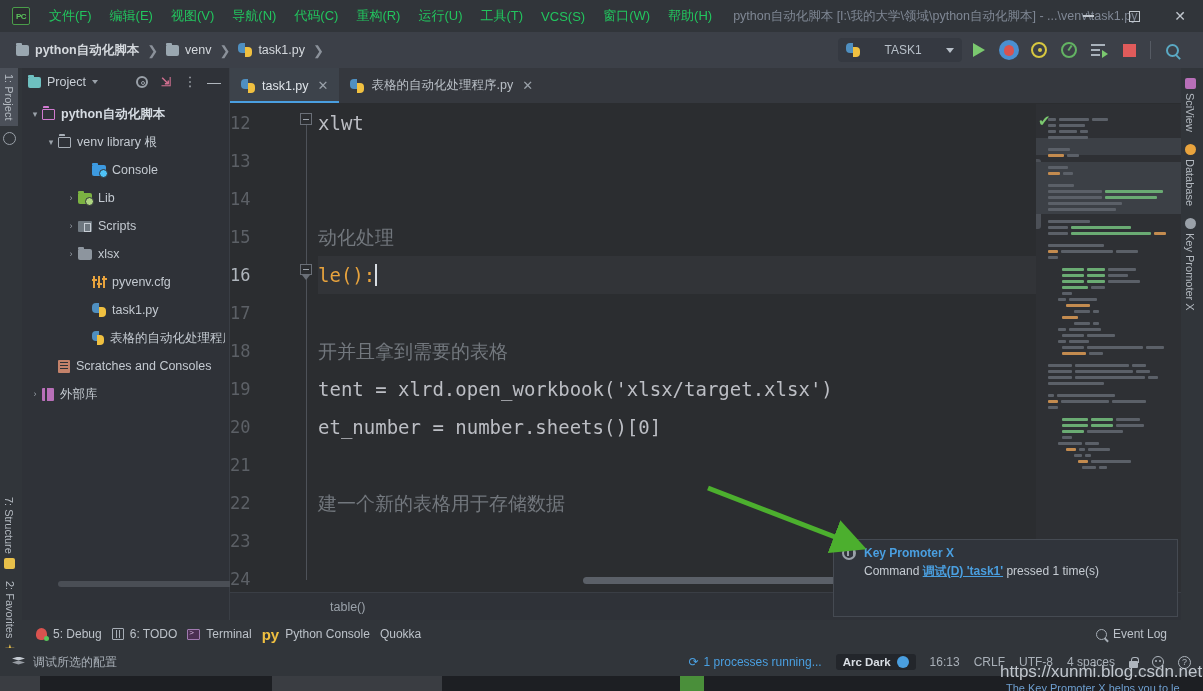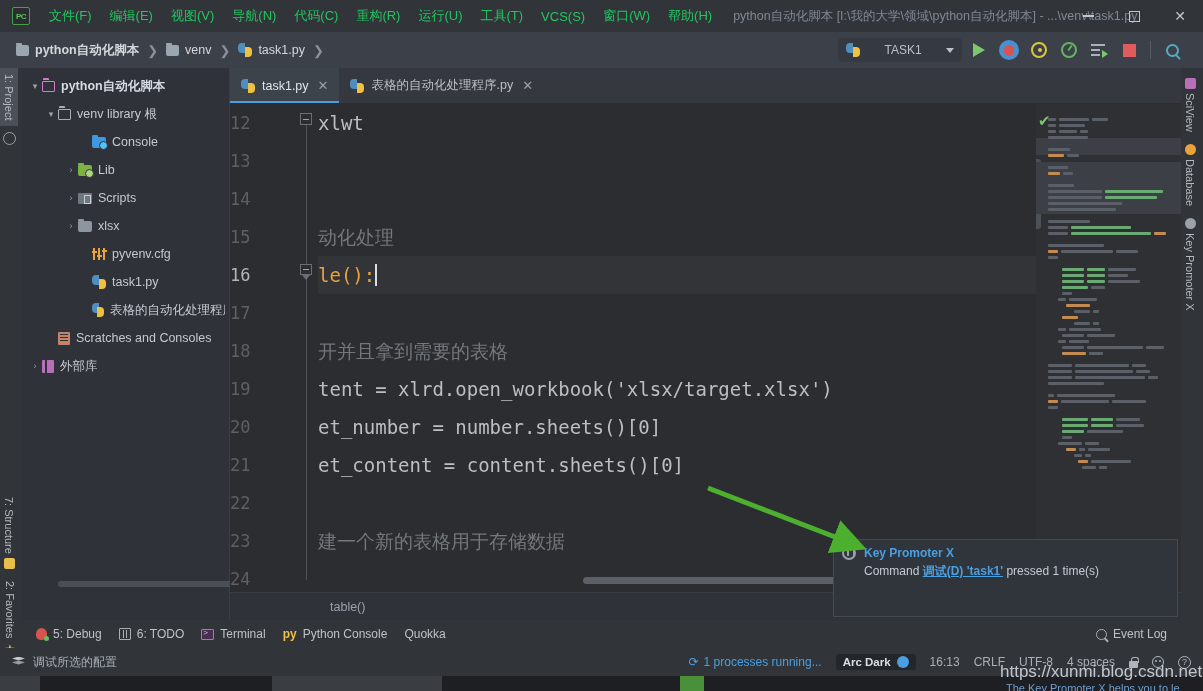--- a/index.html
+++ b/index.html
@@ -446,21 +446,21 @@
   .kp-line { color: #c6ccd3; font-size: 12px; padding-left: 22px; margin-bottom: 3px; }
   .kp-cmd { color: #4a9fe0; font-weight: bold; text-decoration: underline; }
   .kp-actions { padding-left: 22px; display: flex; gap: 22px; }
   .kp-link { color: #4a9fe0; font-size: 12px; }
 
   .arrow-annot { position: absolute; left: 700px; top: 480px; z-index: 41; }
 
   
   .bottom-bar {
     position: absolute; left: 22px; bottom: 43px; right: 22px; height: 28px;
-    background: #31353a; display: flex; align-items: center; gap: 17px;
+    background: #31353a; display: flex; align-items: center; gap: 10px;
     padding-left: 14px;
   }
   .bb-item {
     display: flex; align-items: center; gap: 6px; font-size: 12px; color: #bcc2c9;
     white-space: nowrap;
   }
   .bb-right { margin-left: auto; margin-right: 14px; }
   .bug-ico {
     width: 11px; height: 12px; background: #d9534f; border-radius: 50% 50% 40% 40%;
     position: relative;
@@ -477,21 +477,21 @@
     content: ''; position: absolute; left: 3px; top: 1px; width: 1.5px; height: 8px;
     background: #a7aeb6; box-shadow: 3px 0 0 #a7aeb6;
   }
   .term-ico {
     width: 13px; height: 11px; background: #4b2f52; border: 1px solid #a07ab0;
     border-radius: 1px; position: relative;
   }
   .term-ico::after {
     content: '>'; position: absolute; left: 1px; top: -2px; color: #d9b9e0; font-size: 8px;
   }
-  .py-ico { color: #f0c040; font-size: 12px; font-weight: bold; }
+  .py-ico { color: #f0c040; font-size: 15px; font-weight: bold; }
   .evtlog-ico {
     width: 11px; height: 11px; border: 1.5px solid #a7aeb6; border-radius: 50%;
     position: relative;
   }
   .evtlog-ico::after {
     content: ''; position: absolute; right: -3px; bottom: -2px; width: 5px; height: 1.5px;
     background: #a7aeb6; transform: rotate(45deg);
   }
 
   
@@ -680,20 +680,34 @@
         <span>Database</span>
       </div>
       <div class="stripe-btn">
         <span class="mini-sq" style="background:#9aa1a9;border-radius:50%;"></span>
         <span>Key Promoter X</span>
       </div>
     </div>
   </div>
 
   <div class="project-panel">
+    <div class="panel-head">
+      <div class="panel-title">
+        <span class="ico-folder-teal"></span>
+        <span>Project</span>
+        <span class="caret-sm"></span>
+      </div>
+      <span class="ph-spacer"></span>
+      <div class="ph-icon">
+          <span class="target-ico"></span>
+        </div>
+      <div class="ph-icon collapse-ico">⇲</div>
+      <div class="ph-icon dots-ico">⋮</div>
+      <div class="ph-icon minus-ico">—</div>
+    </div>
 
     <div class="tree">
       <div class="tree-row" style="padding-left:6px;">
         <span class="arrow">▾</span>
         <span class="ico-folder-pink"></span>
         <span class="tree-label bold">python自动化脚本</span>
       </div>
       <div class="tree-row" style="padding-left:22px;">
         <span class="arrow">▾</span>
         <span class="ico-folder-out"></span>
@@ -801,21 +815,20 @@
       <div class="code-lines">
         <div class="cl c-plain">xlwt</div>
         <div class="cl"></div>
         <div class="cl"></div>
         <div class="cl c-com">动化处理</div>
         <div class="cl caretline"><span class="c-fn">le():</span><span class="caret"></span></div>
         <div class="cl"></div>
         <div class="cl c-com">开并且拿到需要的表格</div>
         <div class="cl c-plain">tent = xlrd.open_workbook('xlsx/target.xlsx')</div>
         <div class="cl c-plain">et_number = number.sheets()[0]</div>
-        <div class="cl c-plain">et_content = content.sheets()[0]</div>
         <div class="cl"></div>
         <div class="cl c-com">建一个新的表格用于存储数据</div>
       </div>
 
       <div class="minimap">
         <div class="mm-check">✔</div>
         <div class="mm-scroll"></div>
         <div class="mm-hl" style="top:34px;height:17px;"></div>
         <div class="mm-hl" style="top:58px;height:52px;"></div>
         <div class="mm-lines">

